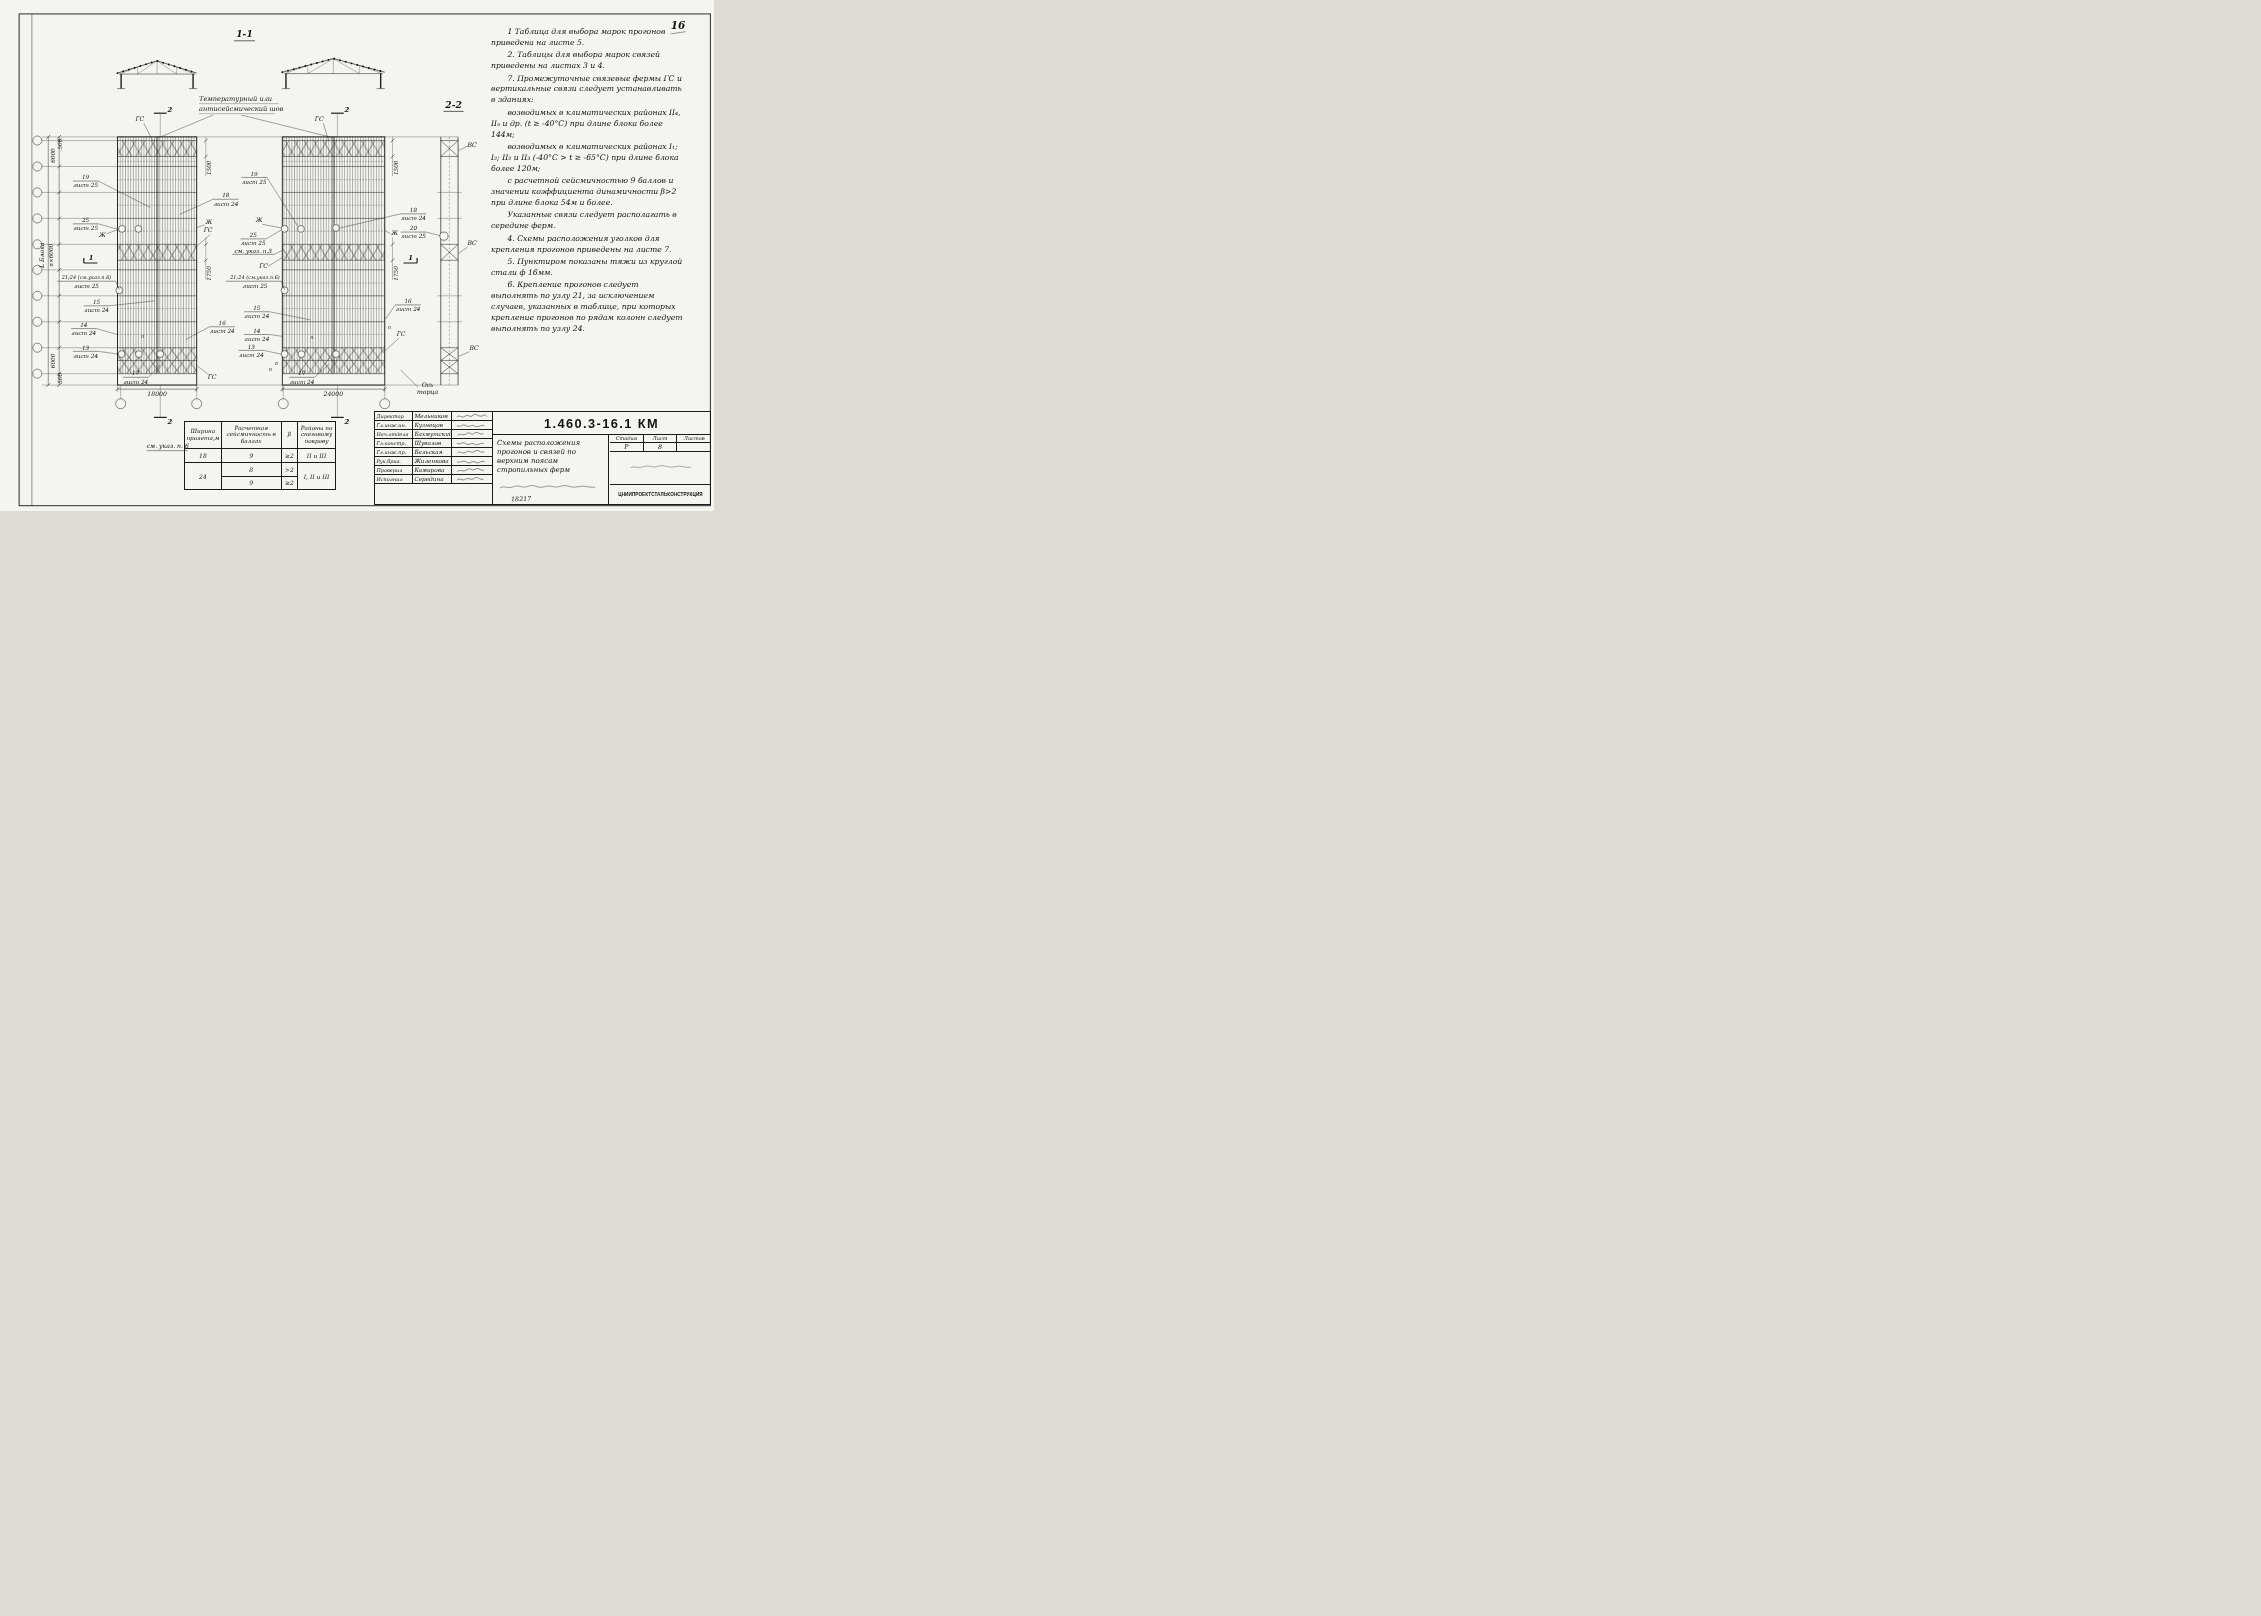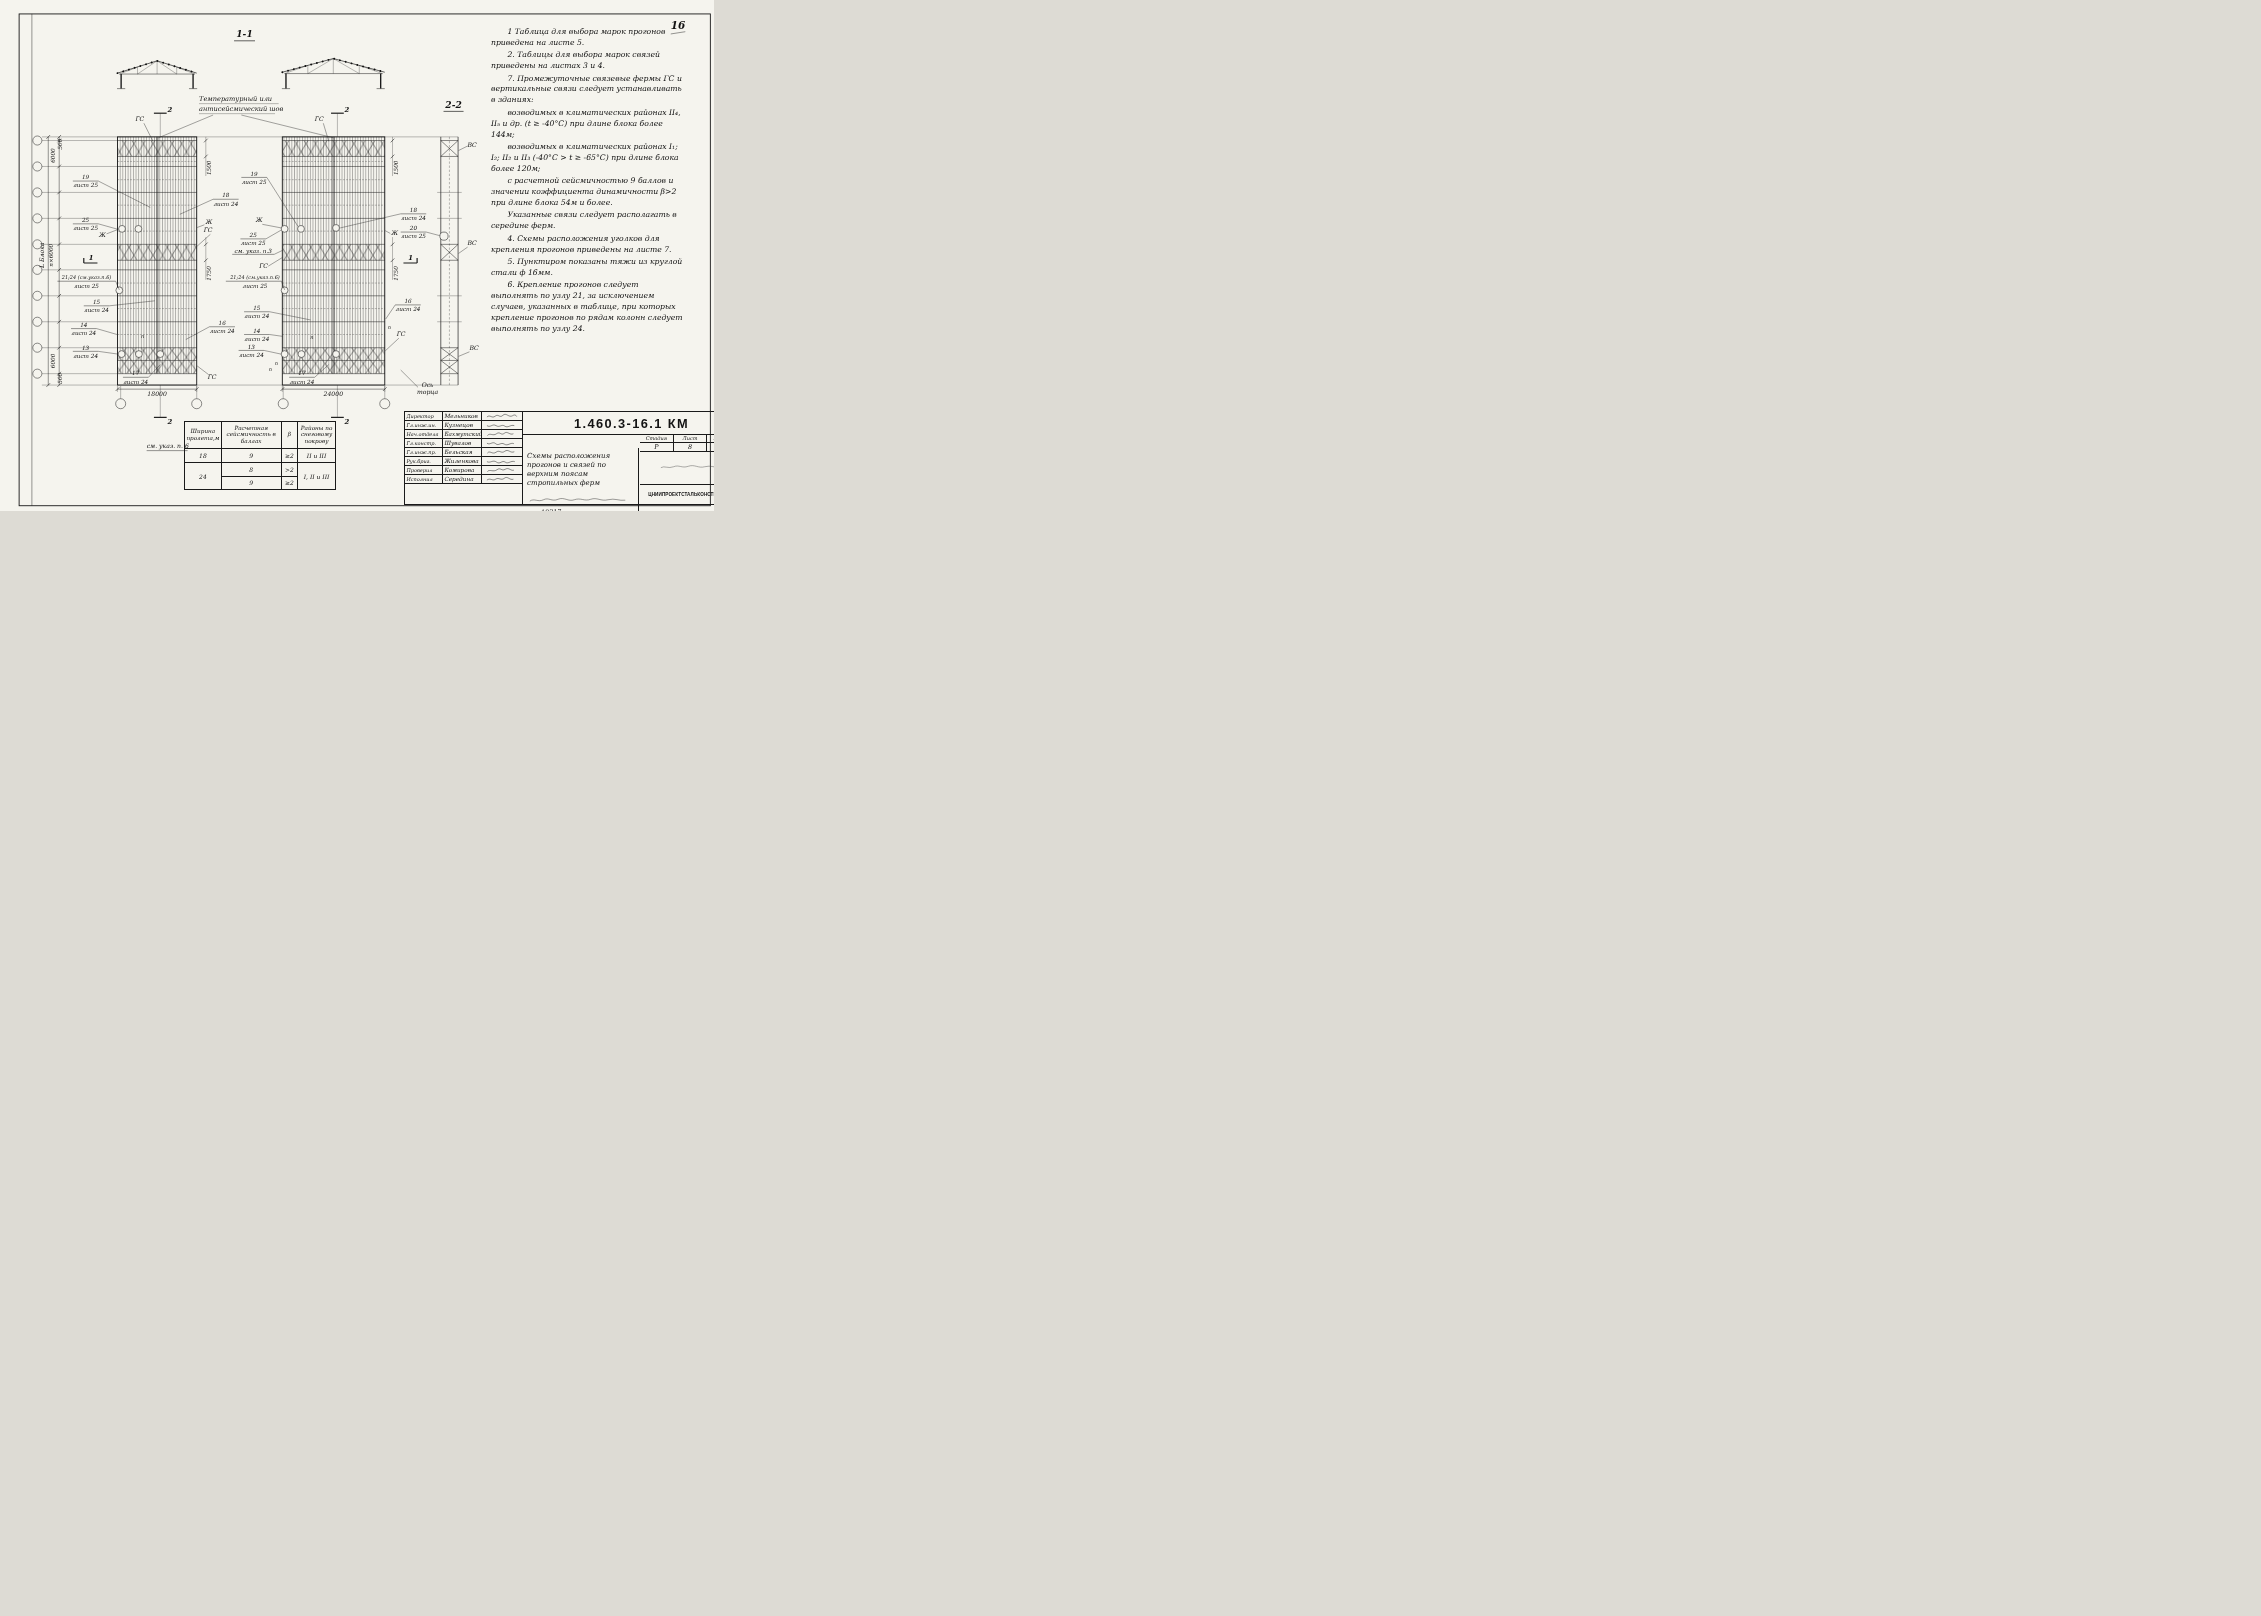--- a/index.html
+++ b/index.html
@@ -42,31 +42,31 @@
   .spec-table{position:absolute;left:184px;top:421px;}
   .spec-table table{border-collapse:collapse;}
   .spec-table td{border:0.7px solid #1a1a1a;font:italic 6px/1.2 "DejaVu Serif",serif;
                  text-align:center;vertical-align:middle;padding:0.5px 1.4px;}
   .spec-table tr.hdr td{height:24.6px;font-size:5.7px;}
   .spec-table tr.r1 td{height:12.8px;}
   .spec-table tr.r2 td{height:11.4px;}
   .cw1{width:32px}.cw2{width:56px}.cw3{width:12.8px}.cw4{width:34px}
 
   
-  .tb{position:absolute;left:374px;top:411px;width:337px;height:94px;border:0.9px solid #1a1a1a;box-sizing:border-box;margin-left:30px;}
+  .tb{position:absolute;left:374px;top:411px;width:337px;height:94px;border:0.9px solid #1a1a1a;box-sizing:border-box;}
   .tb *{box-sizing:border-box;}
   .tb-sign{position:absolute;left:0;top:0;width:118px;height:92px;border-right:0.7px solid #1a1a1a;}
   .tb-row{display:flex;height:9px;border-bottom:0.5px solid #1a1a1a;}
   .tb-row .role{width:38px;border-right:0.5px solid #1a1a1a;font:italic 5px/8.7px "DejaVu Serif",serif;padding-left:1.4px;}
   .tb-row .name{width:39px;border-right:0.5px solid #1a1a1a;font:italic 5.7px/8.7px "DejaVu Serif",serif;padding-left:1.4px;}
   .tb-row .sig{flex:1;display:flex;align-items:center;justify-content:center;}
   .tb-num{position:absolute;left:118px;top:0;width:217px;height:23px;border-bottom:0.7px solid #1a1a1a;
           display:flex;align-items:center;justify-content:center;
           font:700 12.8px "Liberation Sans",sans-serif;letter-spacing:1.4px;}
-  .tb-title{position:absolute;left:118px;top:36px;width:116px;height:70px;border-right:0.7px solid #1a1a1a;
+  .tb-title{position:absolute;left:118px;top:23px;width:116px;height:70px;border-right:0.7px solid #1a1a1a;
             padding:3.6px 4.1px 0;font:italic 7px/1.3 "DejaVu Serif",serif;}
   .tb-stamp{position:absolute;left:18px;bottom:1.8px;font:italic 6.4px "DejaVu Serif",serif;transform:rotate(-1.5deg);color:#222;}
   .tb-title .scr{position:absolute;left:4.6px;bottom:12px;}
   .tb-right{position:absolute;left:235px;top:23px;width:101px;height:70px;}
   .stage-hdr{display:flex;height:7.7px;border-bottom:0.5px solid #1a1a1a;}
   .stage-hdr div{width:33.33%;border-right:0.5px solid #1a1a1a;font:italic 5px/7.3px "DejaVu Serif",serif;text-align:center;}
   .stage-hdr div:last-child{border-right:none;}
   .stage-val{display:flex;height:9px;border-bottom:0.5px solid #1a1a1a;}
   .stage-val div{width:33.33%;border-right:0.5px solid #1a1a1a;font:italic 6.4px/8.7px "DejaVu Serif",serif;text-align:center;}
   .stage-val div:last-child{border-right:none;}

